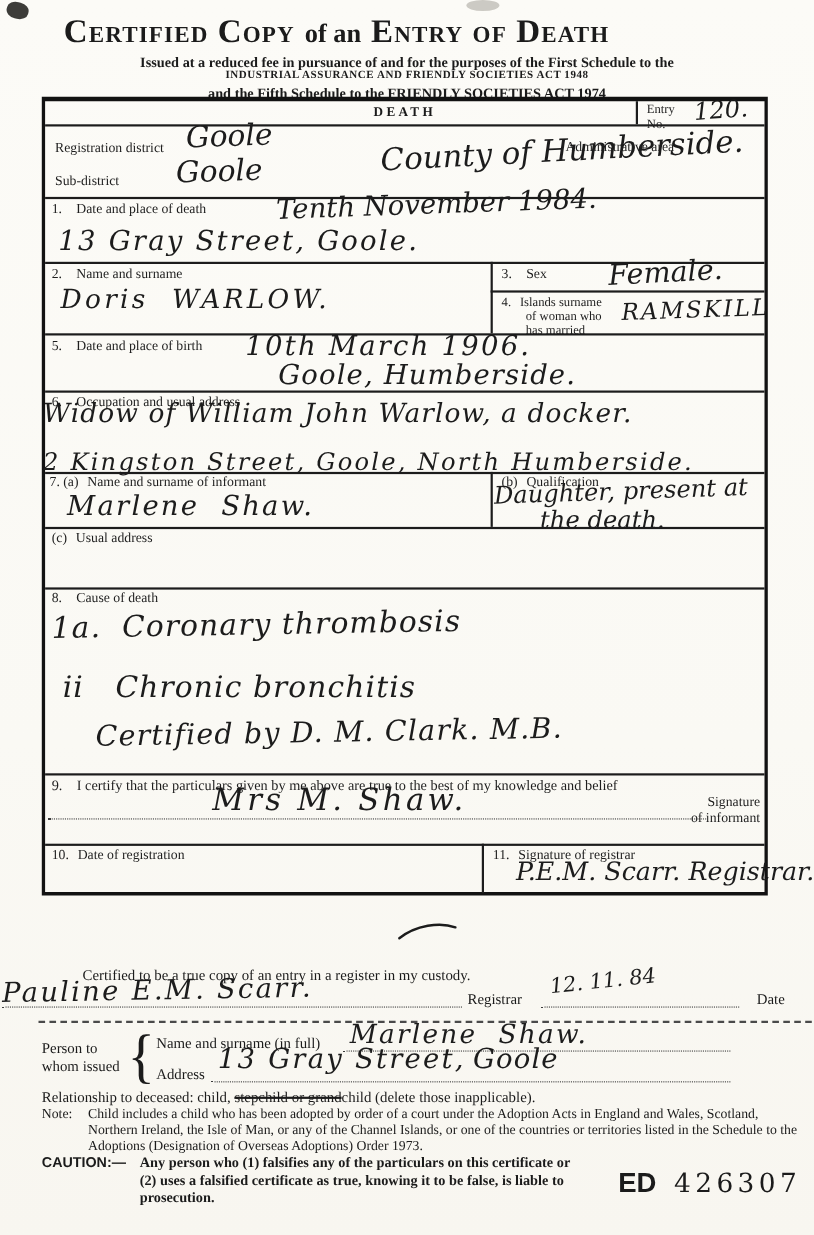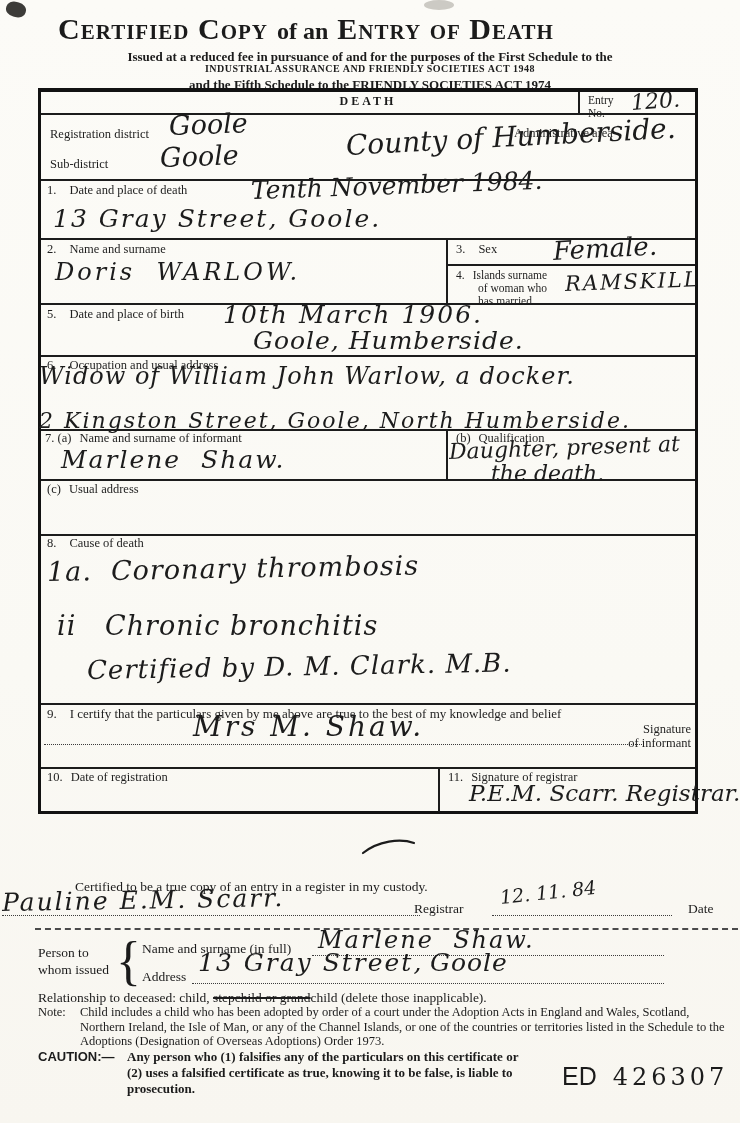--- a/index.html
+++ b/index.html
@@ -157,21 +157,21 @@
     <div class="abs hw" style="left:404px;top:690px;font-size:23px;margin-left:24px;">P.E.M. Scarr. Registrar.</div>
   </div>
 
   <svg class="abs" style="left:360px;top:835px;" width="58" height="22" viewBox="0 0 58 22">
     <path d="M3,18 C18,6 40,3 54,8" stroke="#1c1c1c" stroke-width="2.2" fill="none" stroke-linecap="round"></path>
   </svg>
 
   <div class="abs" style="left:75px;top:879px;font-size:13.5px;">Certified to be a true copy of an entry in a register in my custody.</div>
   <div class="abs hw" style="left:2px;top:890px;font-size:25px;letter-spacing:2px;transform:rotate(-1deg);">Pauline E.M. Scarr.</div>
   <div class="dotted" style="left:2px;top:903px;width:418px;height:12px;"></div>
-  <div class="abs" style="left:414px;top:901px;font-size:13.5px;">Registrar</div>
+  <div class="abs" style="left:425px;top:901px;font-size:13.5px;">Registrar</div>
   <div class="abs hw" style="left:500px;top:888px;font-size:19px;transform:rotate(-6deg);">12. 11. 84</div>
   <div class="dotted" style="left:492px;top:903px;width:180px;height:12px;"></div>
   <div class="abs" style="left:688px;top:901px;font-size:13.5px;">Date</div>
 
   <div class="abs" style="left:35px;top:928px;width:703px;border-top:2px dashed #4a4a4a;"></div>
 
   <div class="abs" style="left:38px;top:944px;font-size:13.5px;line-height:17px;">
     <div>Person to</div>
     <div>whom issued</div>
   </div>
@@ -192,17 +192,17 @@
   <div class="abs" style="left:80px;top:1005px;width:648px;font-size:12.5px;line-height:14.5px;">Child includes a child who has been adopted by order of a court under the Adoption Acts in England and Wales, Scotland, Northern Ireland, the Isle of Man, or any of the Channel Islands, or one of the countries or territories listed in the Schedule to the Adoptions (Designation of Overseas Adoptions) Order 1973.</div>
 
   <div class="abs caution" style="left:38px;top:1049px;">CAUTION:—</div>
   <div class="abs caution" style="left:127px;top:1049px;width:470px;font-family:Liberation Serif, serif;">
     <div>Any person who (1) falsifies any of the particulars on this certificate or</div>
     <div>(2) uses a falsified certificate as true, knowing it to be false, is liable to</div>
     <div>prosecution.</div>
   </div>
 
   <div class="abs" style="left:562px;top:1062px;">
-    <span style="font-family:'Liberation Sans',sans-serif;font-weight:normal;font-size:25px;">ED</span>
+    <span style="font-family:'Liberation Sans',sans-serif;font-weight:bold;font-size:25px;">ED</span>
     <span class="serif-num" style="margin-left:12px;">426307</span>
   </div>
 
 </div>
 
 </body></html>

